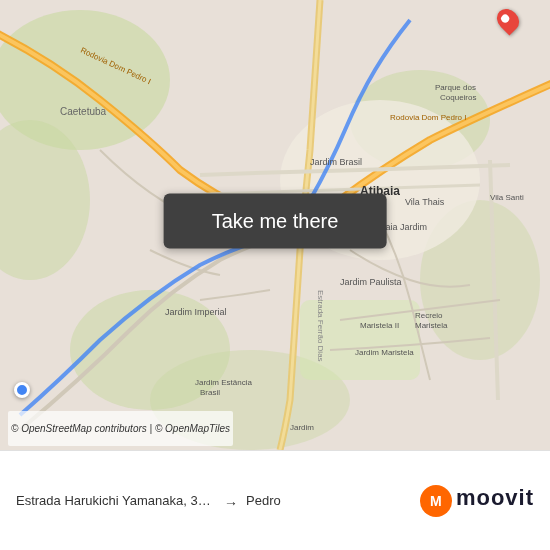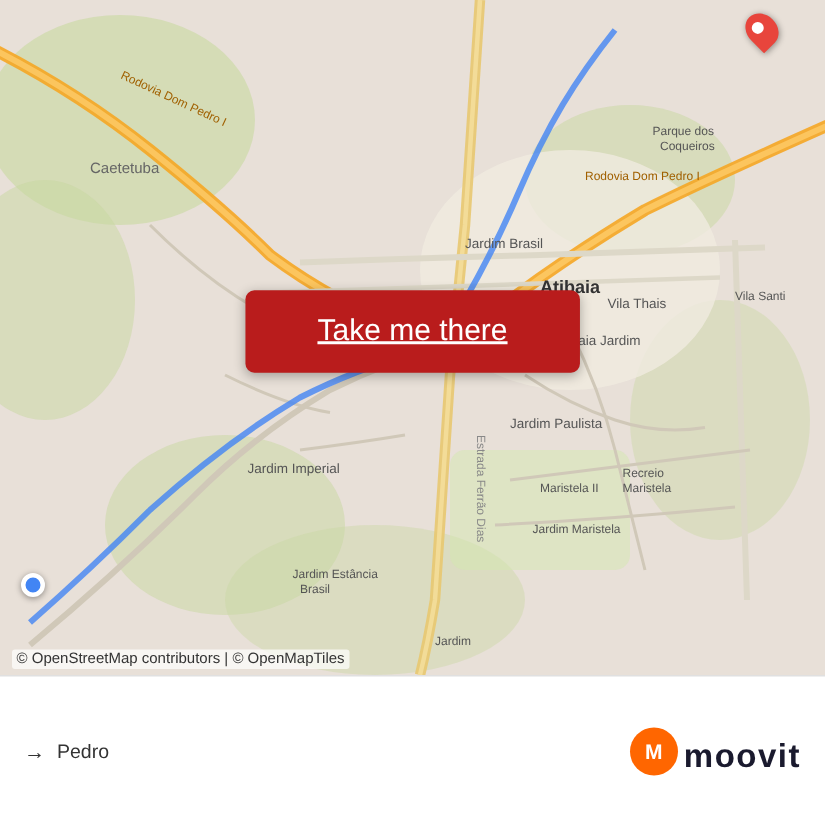--- a/index.html
+++ b/index.html
@@ -27,45 +27,45 @@
       width: 100%;
       height: 100%;
     }
 
     
     #take-me-there-btn {
       position: absolute;
       left: 50%;
       top: 49%;
       transform: translate(-50%, -50%);
-      background-color: #b91c1c;
+      background-color: #404040;
       color: white;
       border: none;
       border-radius: 6px;
       padding: 16px 48px;
       font-size: 20px;
       font-weight: 500;
       cursor: pointer;
       white-space: nowrap;
       box-shadow: 0 2px 8px rgba(0,0,0,0.3);
       z-index: 10;
-      text-decoration: underline;
     }
 
     
     .osm-credit {
       position: absolute;
       bottom: 4px;
       left: 8px;
       font-size: 10px;
       color: #333;
       z-index: 5;
       background: rgba(255,255,255,0.7);
-      padding: 1px 3px;
+      padding: 12px 3px;
       border-radius: 2px;
+      font-style: italic;
     }
 
     
     .origin-marker {
       position: absolute;
       bottom: 52px;
       left: 14px;
       width: 16px;
       height: 16px;
       background: #4285f4;
@@ -120,21 +120,21 @@
     .moovit-logo {
       display: flex;
       flex-direction: column;
       align-items: center;
       margin-left: auto;
       flex-shrink: 0;
     }
 
     .moovit-logo-img {
       display: flex;
-      align-items: flex-end;
+      align-items: flex-start;
       gap: 4px;
     }
 
     .moovit-icon {
       width: 32px;
       height: 32px;
       background: #ff6600;
       border-radius: 50%;
       display: flex;
       align-items: center;
@@ -263,20 +263,21 @@
 
   <button id="take-me-there-btn">Take me there</button>
 
   <div class="osm-credit">
     <span>© OpenStreetMap contributors | © OpenMapTiles</span>
   </div>
 </div>
 
 <div id="bottom-bar">
   <div class="route-info">
+    <span class="route-from">Estrada Harukichi Yamanaka, 3000</span>
     <span class="route-arrow">→</span>
     <span class="route-to">Pedro</span>
   </div>
   <div class="moovit-logo">
     <div class="moovit-logo-img">
       <div class="moovit-icon"></div>
       <span class="moovit-text">moovit</span>
     </div>
   </div>
 </div>

